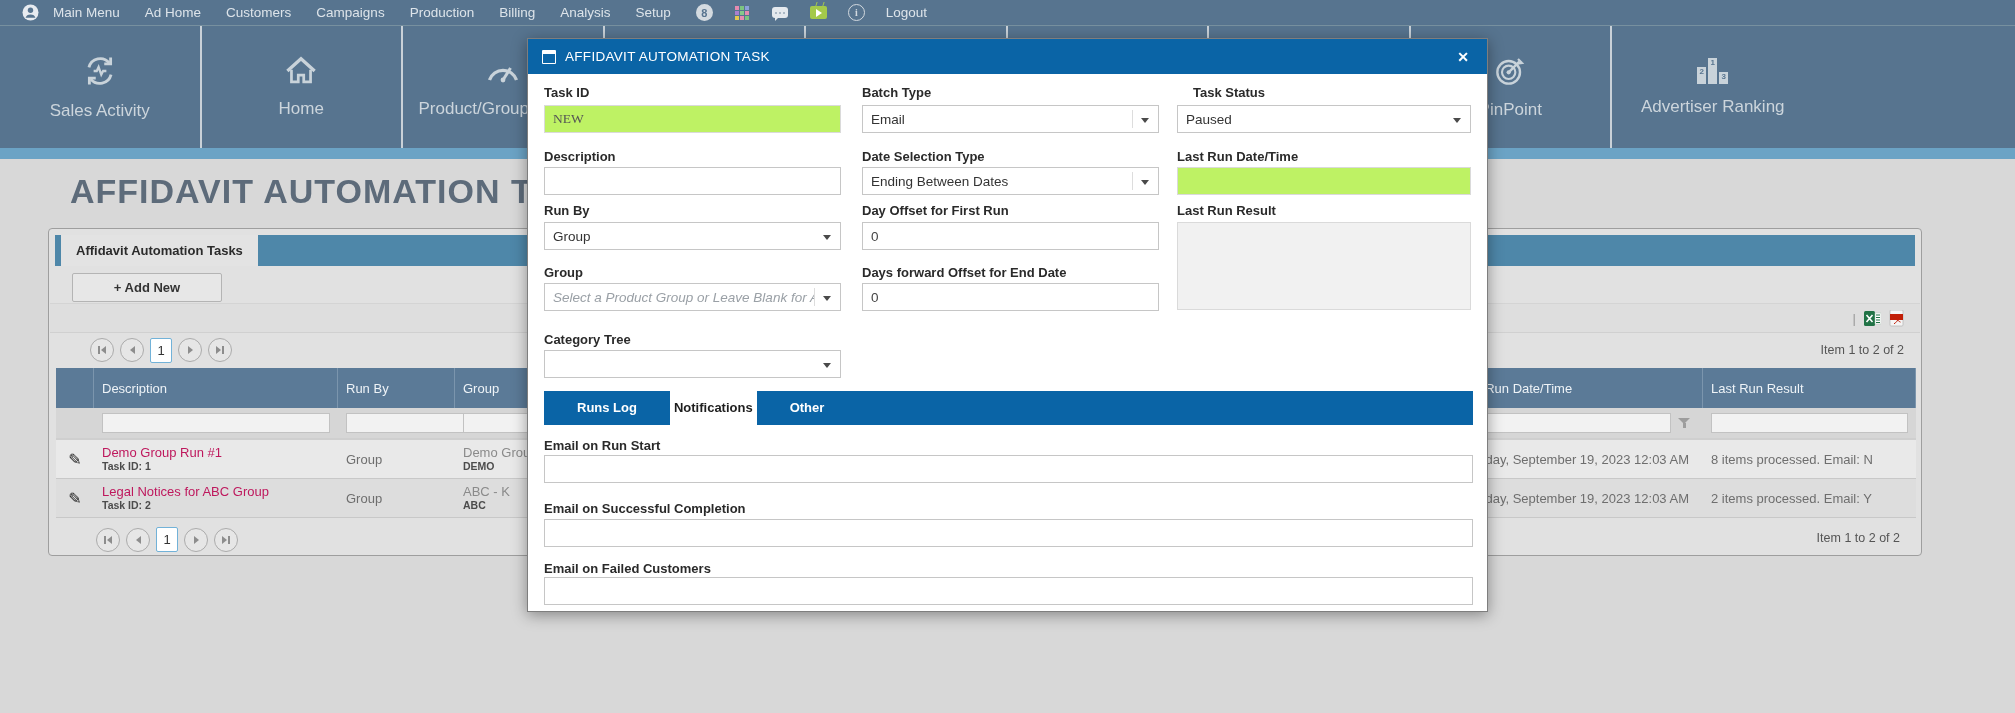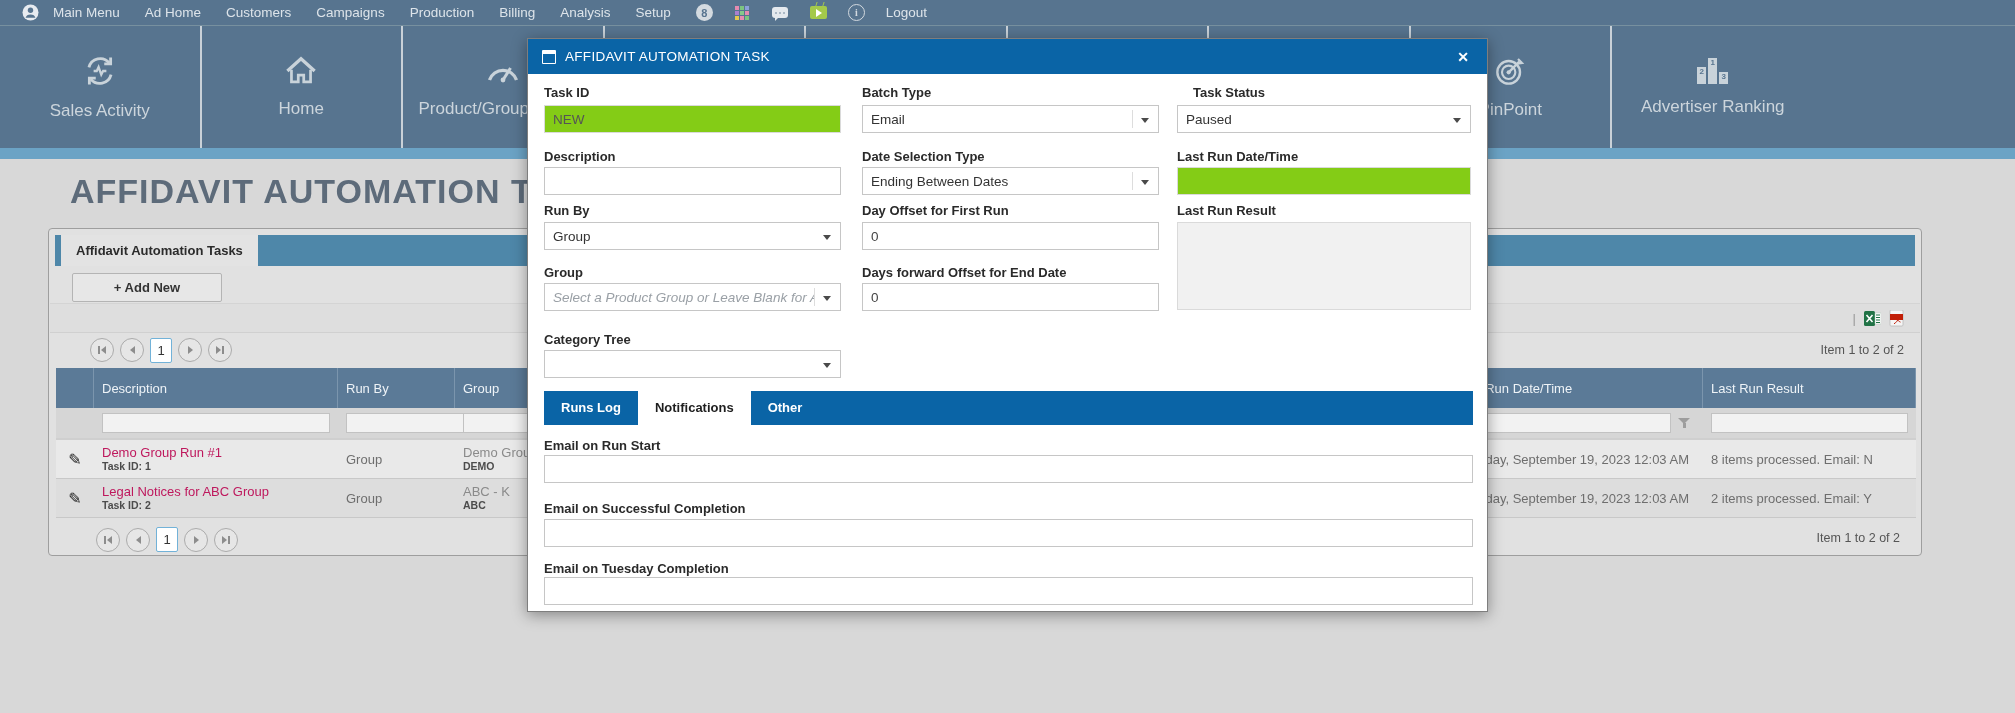--- a/index.html
+++ b/index.html
@@ -99,30 +99,30 @@
   .modal{position:absolute;left:527px;top:38px;width:961px;height:574px;background:#fff;
          border:1px solid #7e7e7e;box-shadow:0 3px 14px rgba(0,0,0,.38);box-sizing:border-box;}
   .mhead{position:absolute;left:0;top:0;right:0;height:35px;background:#0a64a6;display:flex;
          align-items:center;padding:0 14px;box-sizing:border-box;}
   .winico{width:12px;height:9px;border:1.5px solid #fff;border-top-width:4px;border-radius:1px;margin-right:9px;}
   .mtitle{color:#fff;font-weight:normal;font-size:13.5px;letter-spacing:.3px;flex:1;}
   .mclose{color:#fff;font-size:14px;font-weight:bold;cursor:pointer;padding:2px 4px;}
   .lbl{position:absolute;font-size:13px;font-weight:bold;color:#2a2a2a;white-space:nowrap;}
   .inp{position:absolute;height:28px;border:1px solid #c6c6c6;background:#fff;font-size:13.5px;color:#444;
        padding:0 8px;box-sizing:border-box;font-family:"Liberation Sans",sans-serif;}
-  .dis{background:#84cc16;border-color:#dadada;color:#555;}
+  .dis{background:#bef264;border-color:#dadada;color:#555;font-family:Liberation Serif, serif;}
   .sel{position:absolute;height:28px;border:1px solid #c6c6c6;background:#fff;box-sizing:border-box;
        display:flex;align-items:center;padding:0 26px 0 8px;font-size:13.5px;color:#333;cursor:pointer;}
   .sel .arrow{position:absolute;right:9px;top:12px;width:0;height:0;
        border-left:4.5px solid transparent;border-right:4.5px solid transparent;border-top:5px solid #4a4a4a;}
   .sel .asep{position:absolute;right:25px;top:4px;bottom:4px;width:1px;background:#ddd;}
   .ph{font-style:italic;color:#9aa0a6;white-space:nowrap;overflow:hidden;}
   .tarea{position:absolute;border:1px solid #dadada;background:#f1f1f1;box-sizing:border-box;}
   .mtabstrip{position:absolute;left:16px;top:352px;width:929px;height:34px;background:#0a64a6;display:flex;}
-  .mtab{padding:0 17px;line-height:34px;font-size:13px;font-weight:bold;color:#fff;cursor:pointer;}
+  .mtab{padding:0 4px;line-height:34px;font-size:13px;font-weight:bold;color:#fff;cursor:pointer;margin-left:29px;}
   .mtab.active{background:#fff;color:#1e1e1e;}
 </style>
 </head>
 <body>
 
 <div class="topbar">
   <svg class="avatar" viewBox="0 0 17 17">
     <circle cx="8.5" cy="8.5" r="8" fill="#e7ebf0"></circle>
     <circle cx="8.5" cy="6.3" r="2.7" fill="#57748f"></circle>
     <path d="M3.6 13.8a5 4.2 0 0 1 9.8 0z" fill="#57748f"></path>
@@ -436,15 +436,15 @@
   <div class="mtabstrip">
     <div class="mtab">Runs Log</div>
     <div class="mtab active">Notifications</div>
     <div class="mtab">Other</div>
   </div>
 
   <span class="lbl" style="left:16px;top:399px;">Email on Run Start</span>
   <input class="inp" style="left: 16px; top: 416px; width: 929px;">
   <span class="lbl" style="left:16px;top:462px;">Email on Successful Completion</span>
   <input class="inp" style="left: 16px; top: 480px; width: 929px;">
-  <span class="lbl" style="left:16px;top:522px;">Email on Tuesday Completion</span>
+  <span class="lbl" style="left:16px;top:522px;">Email on Failed Customers</span>
   <input class="inp" style="left: 16px; top: 538px; width: 929px;">
 </div>
 
 </body></html>

